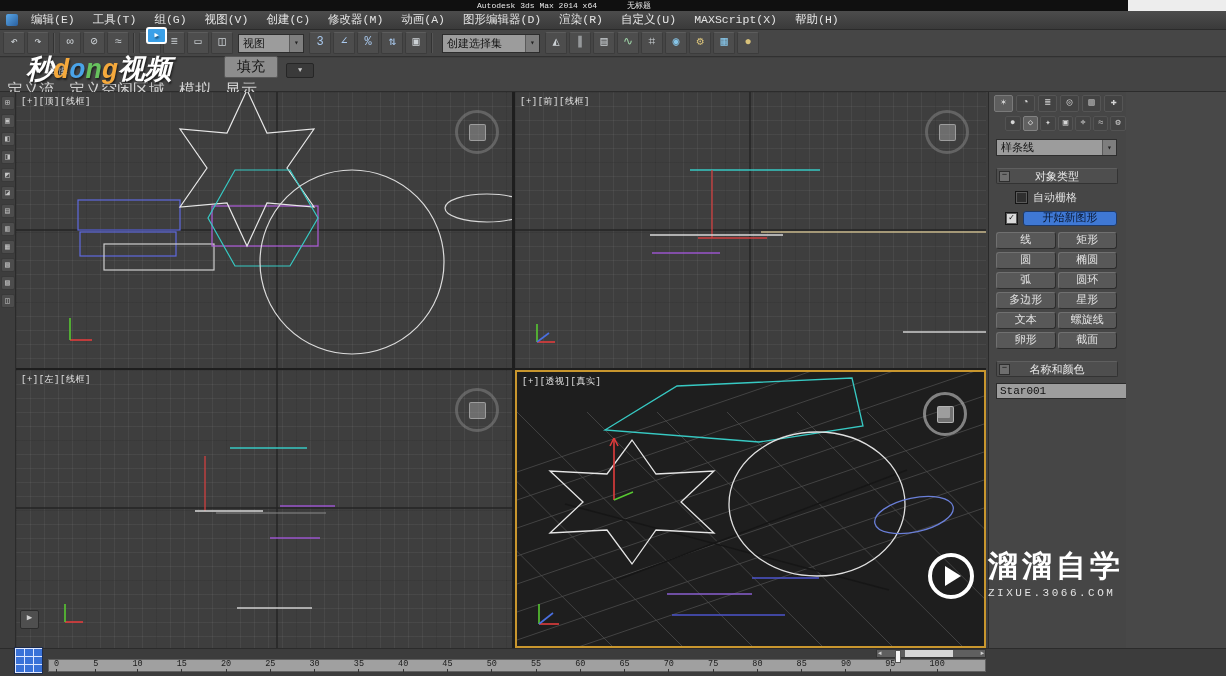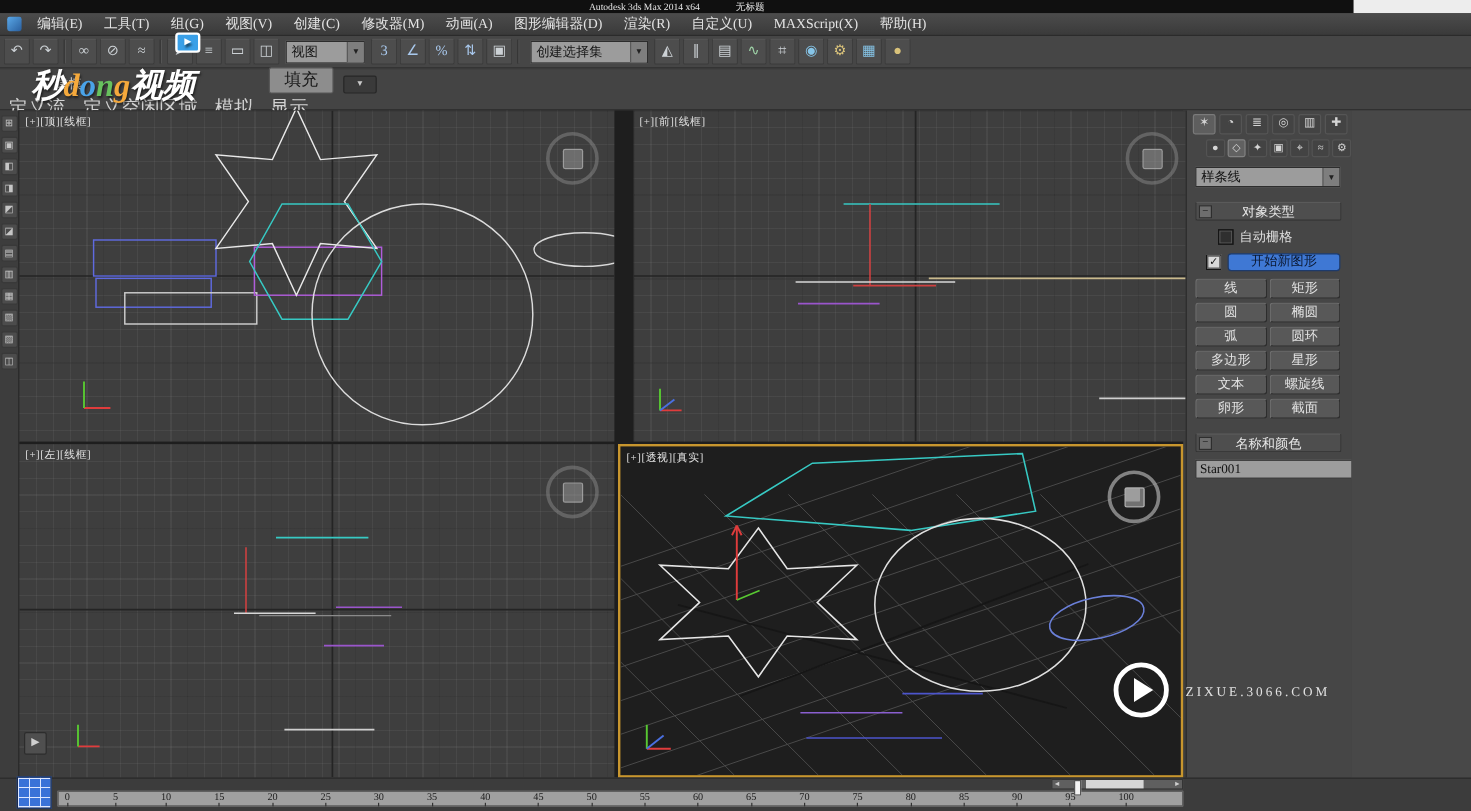--- a/index.html
+++ b/index.html
@@ -1,17 +1,17 @@
 <!DOCTYPE html>
 <html><head>
 <meta charset="utf-8">
 <style>
   html,body{margin:0;padding:0;background:#2e2e2e}
   .screen{position:relative;width:1226px;height:676px;background:#3f3f3f;overflow:hidden;
-          font-family:Liberation Serif, serif;-webkit-user-select:none;user-select:none}
+          font-family:Liberation Mono, monospace;-webkit-user-select:none;user-select:none}
 
   
   .titlebar{position:absolute;left:0;top:0;width:1128px;height:11px;background:#101010;
             display:flex;justify-content:center;align-items:center;gap:30px;color:#e8e8e8;font-size:8px}
   .titlebar-white{position:absolute;left:1128px;top:0;width:98px;height:11px;background:#ededed}
 
   
   .menubar{position:absolute;left:0;top:11px;width:1226px;height:19px;
            background:linear-gradient(#4c4c4c,#3a3a3a);border-bottom:1px solid #2b2b2b;
            display:flex;align-items:center;padding-left:2px;box-sizing:border-box}
@@ -54,21 +54,21 @@
 
   
   .vp-area{position:absolute;left:16px;top:92px;width:970px;height:556px;background:#1e1e1e}
   .vp{position:absolute;background-color:#3e3e3e;overflow:hidden;
       background-image:
         repeating-linear-gradient(to right, rgba(0,0,0,.20) 0 1px, transparent 1px 70px),
         repeating-linear-gradient(to bottom, rgba(0,0,0,.20) 0 1px, transparent 1px 70px),
         repeating-linear-gradient(to right, rgba(255,255,255,.05) 0 1px, transparent 1px 14px),
         repeating-linear-gradient(to bottom, rgba(255,255,255,.05) 0 1px, transparent 1px 14px)}
   .vp-tl{left:0;top:0;width:496px;height:276px}
-  .vp-tr{left:512px;top:0;width:471px;height:276px}
+  .vp-tr{left:499px;top:0;width:471px;height:276px}
   .vp-bl{left:0;top:278px;width:496px;height:278px}
   .vp-persp{left:499px;top:278px;width:471px;height:278px;border:2px solid #c8962e;box-sizing:border-box;
             background:linear-gradient(180deg,#2e2e2e 0%,#3a3a3a 55%,#323232 100%)}
   .vp svg{position:absolute;left:0;top:0}
   .vp-label{position:absolute;left:5px;top:3px;color:#e2e2e2;font-size:9px;letter-spacing:.5px;z-index:5}
   .viewcube{position:absolute;width:38px;height:38px;border-radius:50%;border:3px solid rgba(145,145,145,.45);
             display:flex;align-items:center;justify-content:center;z-index:4}
   .vc-core{width:15px;height:15px;background:rgba(155,155,155,.5);border:1px solid rgba(195,195,195,.55);border-radius:2px}
   .viewcube.bright{border-color:rgba(185,185,185,.65)}
   .viewcube.bright .vc-core{background:#9d9d9d;box-shadow:inset -3px -4px 0 rgba(0,0,0,.28)}
@@ -459,17 +459,18 @@
   <div class="wm-char" style="color: rgb(255, 255, 255);">秒</div>
       <div class="wm-char" style="color: rgb(245, 169, 60);">d</div>
       <div class="wm-char" style="color: rgb(74, 163, 232);">o</div>
       <div class="wm-char" style="color: rgb(103, 193, 94);">n</div>
       <div class="wm-char" style="color: rgb(245, 169, 60);">g</div>
       <div class="wm-char" style="color: rgb(255, 255, 255); margin-top: 20px;">视频</div>
     </div>
   <div class="wm-bottom">
     <div class="wm-logo"></div>
     <div>
+      <div class="wm-title">溜溜自学</div>
       <div class="wm-url">ZIXUE.3066.COM</div>
     </div>
   </div>
 
 </div>
 
 </body></html>

